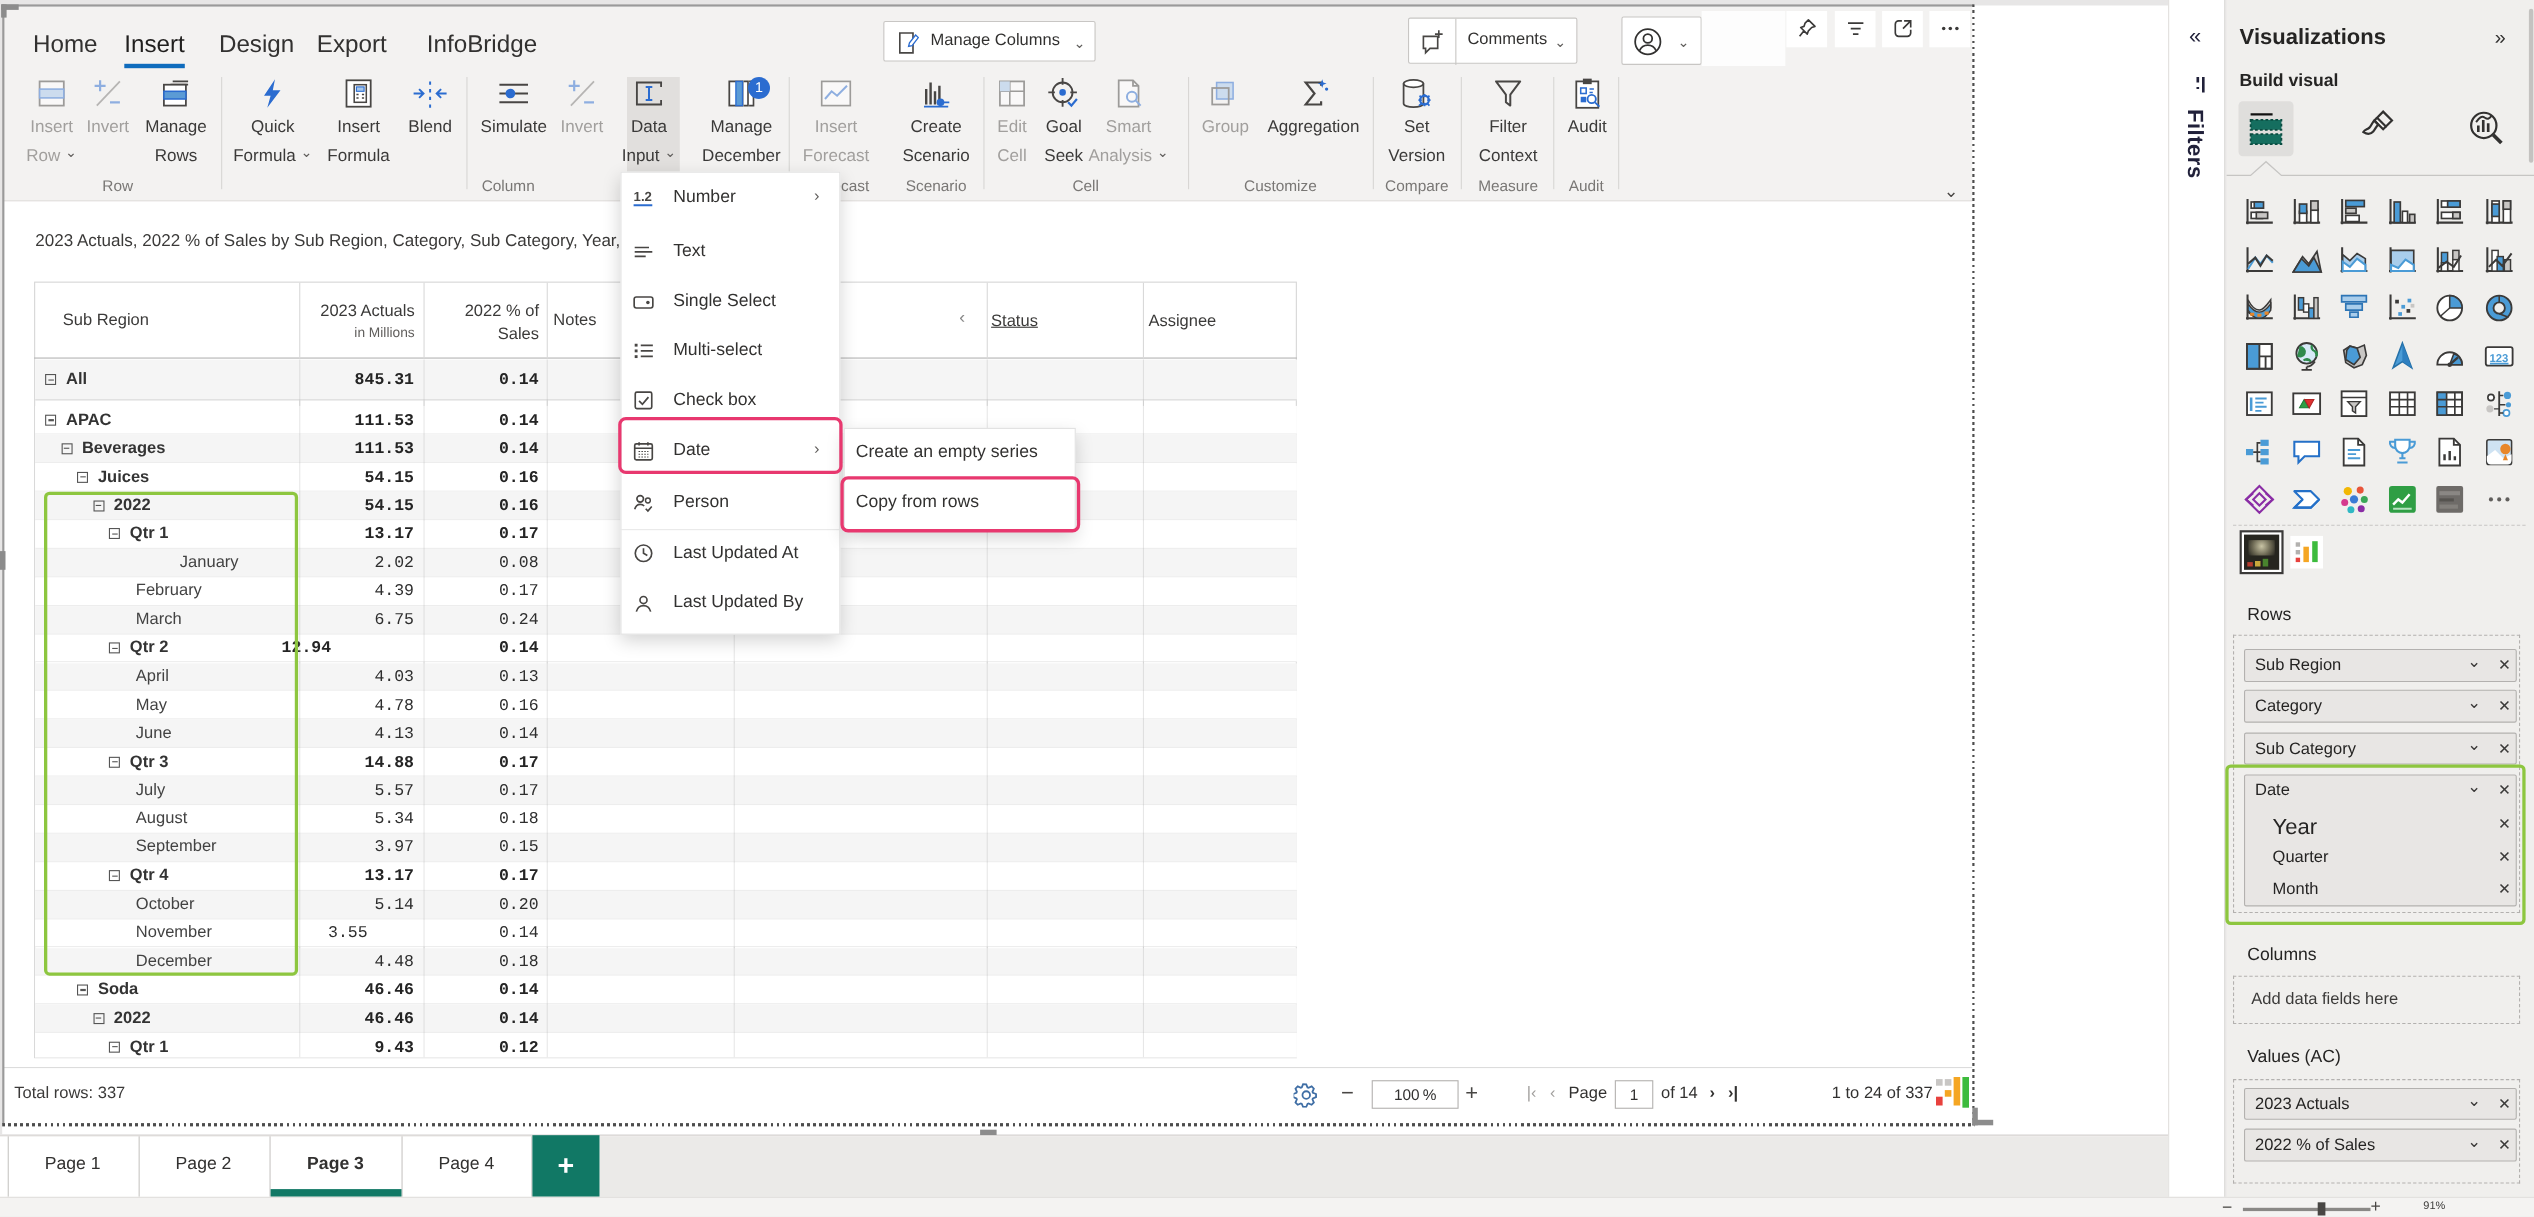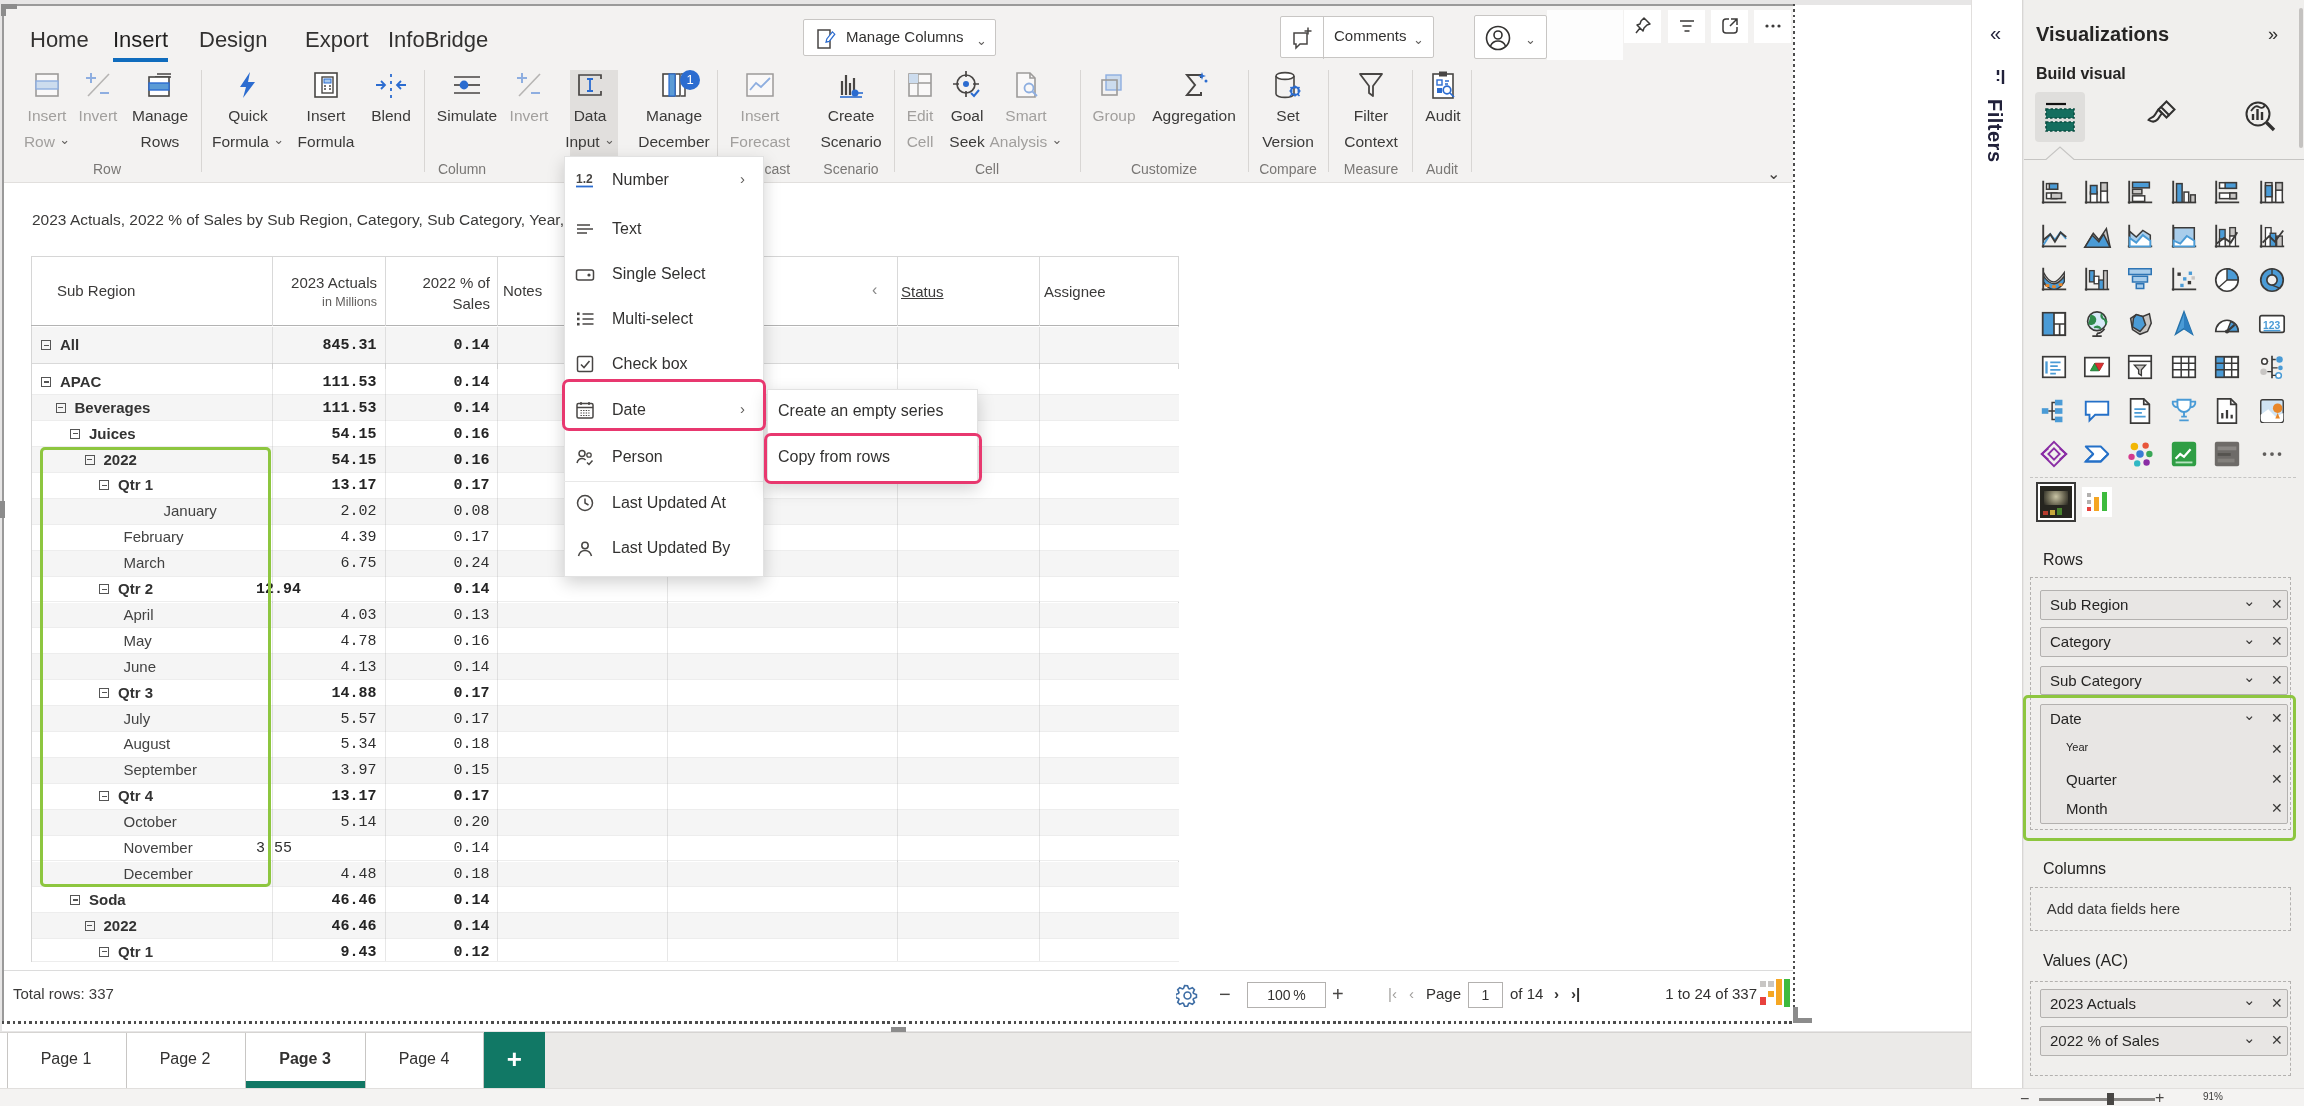--- a/index.html
+++ b/index.html
@@ -22,21 +22,21 @@
 .chip{position:absolute;top:10px;width:37px;height:33px;background:#fff;}
 .mono{font-family:"Liberation Mono",monospace;}
 </style>
 </head>
 <body>
 <div id="page"></div>
 <div id="ribbon">
   <div class="tab" style="left:27px;">Home</div>
   <div class="tab" id="tabins" style="left:110px;">Insert</div>
   <div class="tab" style="left:196px;">Design</div>
-  <div class="tab" style="left:302px;">Export</div>
+  <div class="tab" style="left:285px;">Export</div>
   <div class="tab" style="left:385px;">InfoBridge</div>
 </div>
 <div class="abs" style="left:570px;top:70px;width:48px;height:90px;background:#e1dfdd;"></div>
 <div class="rbtn dis" style="left:4px;">
     <svg width="32" height="32" viewBox="0 0 32 32">
       <rect x="5" y="5" width="22" height="22" fill="#fff" stroke="#484644" stroke-width="1.6"></rect>
       <rect x="5" y="12" width="22" height="8" fill="#a7c8ec" stroke="#2b6cd0" stroke-width="1.4"></rect>
     </svg>
     <div class="lbl">Insert</div>
     <div class="lbl">Row <span class="chv">⌄</span></div>
@@ -392,21 +392,21 @@
   </div>
 <div class="abs" style="left:118px;top:787.2px;font-size:15px;font-weight:700;color:#333;">Qtr 4</div>
 <div class="abs mono" style="left:256px;top:788.2px;width:120.4px;text-align:right;font-size:15px;font-weight:700;color:#242424;">13.17</div>
 <div class="abs mono" style="left:369px;top:788.2px;width:120.6px;text-align:right;font-size:15px;font-weight:700;color:#242424;">0.17</div>
 <div class="abs" style="left:32px;top:809.7px;width:1147px;height:25.9px;background:#f5f5f5;border-bottom:1px solid #ededed;"></div>
 <div class="abs" style="left:123.5px;top:813.1px;font-size:15px;font-weight:400;color:#424242;">October</div>
 <div class="abs mono" style="left:256px;top:814.1px;width:120.4px;text-align:right;font-size:15px;font-weight:400;color:#2e2e2e;">5.14</div>
 <div class="abs mono" style="left:369px;top:814.1px;width:120.6px;text-align:right;font-size:15px;font-weight:400;color:#2e2e2e;">0.20</div>
 <div class="abs" style="left:32px;top:835.6px;width:1147px;height:25.9px;background:#fff;border-bottom:1px solid #ededed;"></div>
 <div class="abs" style="left:123.5px;top:839.0px;font-size:15px;font-weight:400;color:#424242;">November</div>
-<div class="abs mono" style="left:256px;top:840.0px;width:120.4px;text-align:left;font-size:15px;font-weight:400;color:#2e2e2e;">3.55</div>
+<div class="abs mono" style="left:256px;top:840.0px;width:120.4px;text-align:center;font-size:15px;font-weight:400;color:#2e2e2e;">3.55</div>
 <div class="abs mono" style="left:369px;top:840.0px;width:120.6px;text-align:right;font-size:15px;font-weight:400;color:#2e2e2e;">0.14</div>
 <div class="abs" style="left:32px;top:861.5px;width:1147px;height:25.9px;background:#f5f5f5;border-bottom:1px solid #ededed;"></div>
 <div class="abs" style="left:123.5px;top:864.9px;font-size:15px;font-weight:400;color:#424242;">December</div>
 <div class="abs mono" style="left:256px;top:865.9px;width:120.4px;text-align:right;font-size:15px;font-weight:400;color:#2e2e2e;">4.48</div>
 <div class="abs mono" style="left:369px;top:865.9px;width:120.6px;text-align:right;font-size:15px;font-weight:400;color:#2e2e2e;">0.18</div>
 <div class="abs" style="left:32px;top:887.4px;width:1147px;height:25.9px;background:#fff;border-bottom:1px solid #ededed;"></div>
 <div class="abs" style="left:70px;top:894.8px;width:10px;height:10px;border:1.2px solid #555;">
     <div style="margin:3.6px 1.5px;height:1.2px;background:#555;"></div>
   </div>
 <div class="abs" style="left:89px;top:890.8px;font-size:15px;font-weight:700;color:#333;">Soda</div>
@@ -832,21 +832,21 @@
 <div class="abs" style="left:2243px;top:629.9px;font-size:15px;color:#3b3a39;">⌄</div>
 <div class="abs" style="left:2271px;top:633.4px;font-size:14px;color:#3b3a39;">✕</div>
 <div class="abs" style="left:2039.8px;top:665.5px;width:248px;height:29.7px;background:#e8e6e4;border:1px solid #b3b1af;border-radius:2px;"></div>
 <div class="abs" style="left:2050px;top:671.5px;font-size:15px;color:#252423;">Sub Category</div>
 <div class="abs" style="left:2243px;top:668.0px;font-size:15px;color:#3b3a39;">⌄</div>
 <div class="abs" style="left:2271px;top:671.5px;font-size:14px;color:#3b3a39;">✕</div>
 <div class="abs" style="left:2039.8px;top:703.5px;width:248px;height:120.4px;background:#e8e6e4;border:1px solid #b3b1af;border-radius:2px;"></div>
 <div class="abs" style="left:2050px;top:709.5px;font-size:15px;color:#252423;">Date</div>
 <div class="abs" style="left:2243px;top:706.0px;font-size:15px;color:#3b3a39;">⌄</div>
 <div class="abs" style="left:2271px;top:709.5px;font-size:14px;color:#3b3a39;">✕</div>
-<div class="abs" style="left:2066px;top:740.8px;font-size:11px;color:#252423;">Year</div>
+<div class="abs" style="left:2066px;top:740.8px;font-size:20px;color:#252423;">Year</div>
 <div class="abs" style="left:2271px;top:740.8px;font-size:14px;color:#3b3a39;">✕</div>
 <div class="abs" style="left:2066px;top:770.5px;font-size:15px;color:#252423;">Quarter</div>
 <div class="abs" style="left:2271px;top:770.5px;font-size:14px;color:#3b3a39;">✕</div>
 <div class="abs" style="left:2066px;top:800.2px;font-size:15px;color:#252423;">Month</div>
 <div class="abs" style="left:2271px;top:800.2px;font-size:14px;color:#3b3a39;">✕</div>
 <div class="abs" style="left:2023.2px;top:694.7px;width:273px;height:146.4px;border:3px solid #8dc63f;border-radius:5px;"></div>
 <div class="abs" style="left:2042.9px;top:859.7px;font-size:16px;color:#252423;">Columns</div>
 <div class="abs" style="left:2030.4px;top:887px;width:260.6px;height:44.3px;border:1px dashed #b3b1af;"></div>
 <div class="abs" style="left:2046.7px;top:900px;font-size:15px;color:#3b3a39;">Add data fields here</div>
 <div class="abs" style="left:2042.9px;top:951.9px;font-size:16px;color:#252423;">Values (AC)</div>

